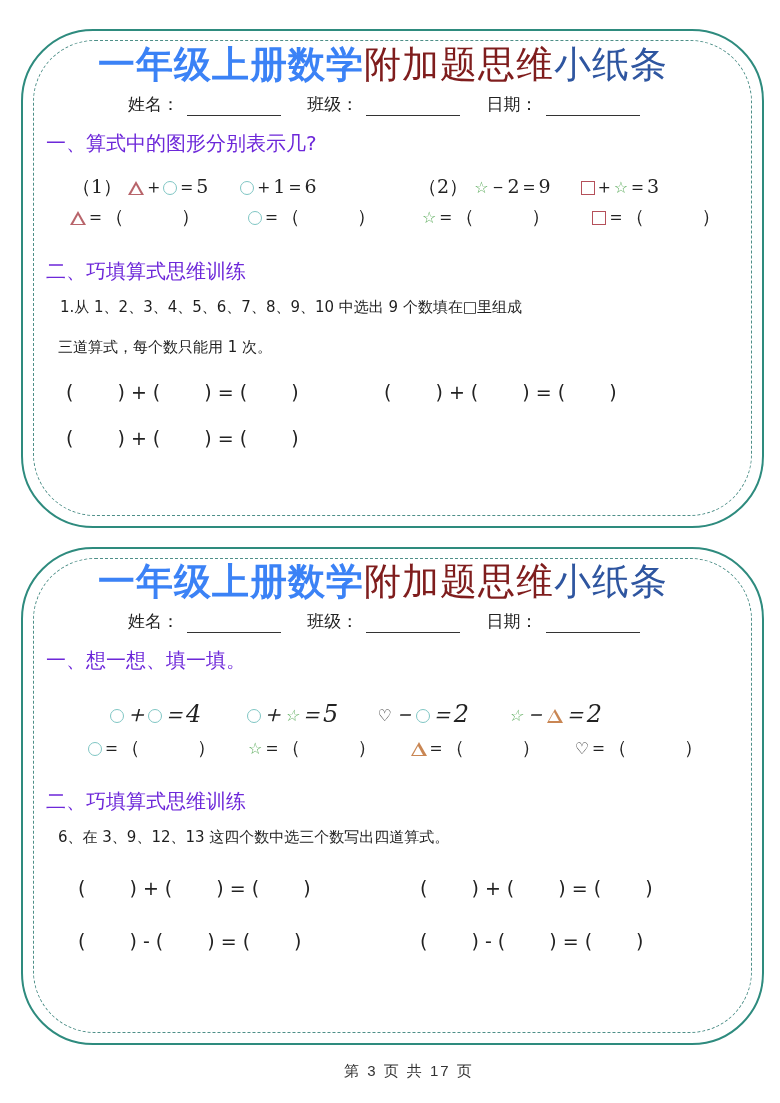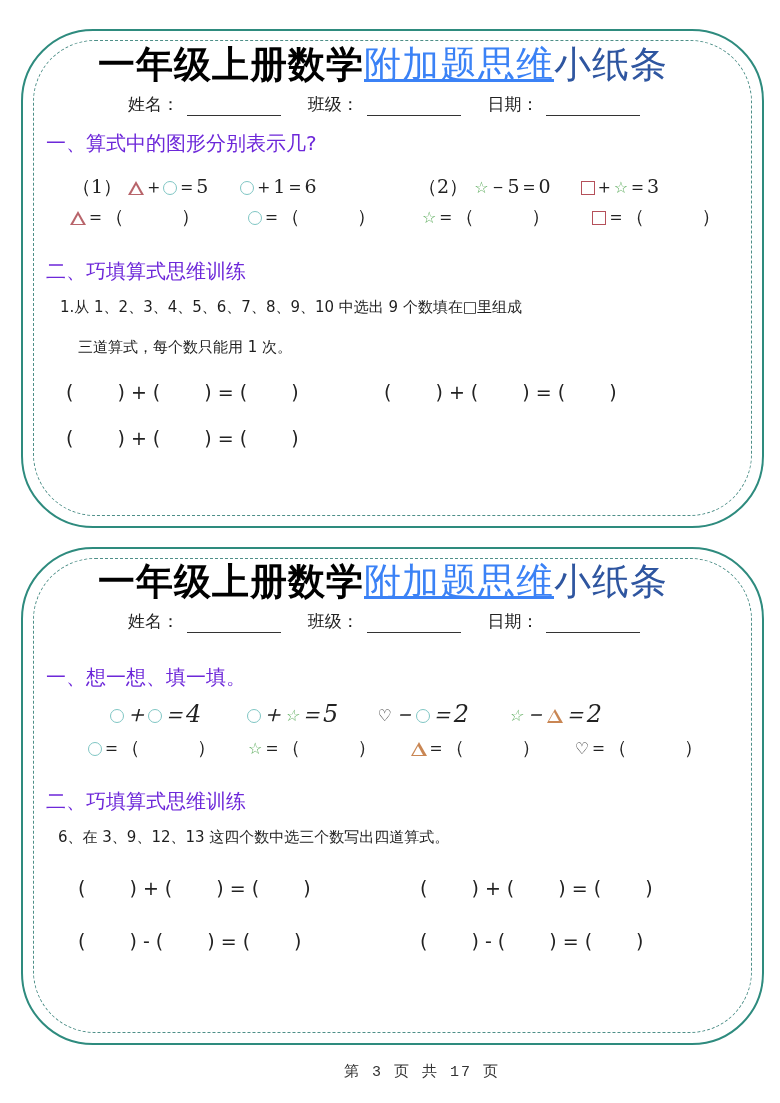--- a/index.html
+++ b/index.html
@@ -10,25 +10,25 @@
           border: 2.5px solid #2e8b7e; border-radius: 72px; box-sizing: border-box; }
   .card.c1 { top: 29px; height: 499px; }
   .card.c2 { top: 547px; height: 498px; }
   .card .inner { position: absolute; left: 10px; top: 9px; right: 10px; bottom: 10px;
                  border: 1.5px dashed #4e8f88; border-radius: 62px; }
 
   .abs { position: absolute; white-space: nowrap; }
 
   .title { font-size: 37px; font-weight: bold; letter-spacing: 1px;
            font-family: "DejaVu Sans", sans-serif; }
-  .title .t-black { color: #000000; }
-  .title .t-red { color: #3b82f6; font-weight: normal; text-decoration: underline; }
+  .title .t-black { color: #3b82f6; }
+  .title .t-red { color: #7f1d1d; font-weight: normal; }
   .title .t-blue { color: #2f56a0; font-weight: normal; }
 
-  .info { font-size: 17px; font-family: Liberation Sans, sans-serif; color: #222; }
+  .info { font-size: 17px; font-family: Liberation Serif, serif; color: #222; }
   .info .lbl { display: inline-block; }
   .info .blank { display: inline-block; width: 94px; border-bottom: 1.5px solid #333;
                  height: 18px; vertical-align: bottom; margin-left: 8px; }
 
   .sec { font-size: 20px; color: #6d28d9; font-family: "DejaVu Sans", sans-serif; }
 
   .eq { font-size: 19px; color: #222; font-family: "DejaVu Serif", serif; }
   .eq-lg { font-size: 24px; }
 
   .body-text { font-size: 15px; color: #1e1e1e; font-family: "DejaVu Sans", sans-serif; }
@@ -40,21 +40,21 @@
          border-bottom: 14px solid #b8646a; position: relative; }
   .tri::after { content: ""; position: absolute; left: -5.5px; top: 3.5px; width: 0; height: 0;
          border-left: 5.5px solid transparent; border-right: 5.5px solid transparent;
          border-bottom: 9.5px solid #fff; }
   .tri.orange { border-bottom-color: #c98653; }
   .circ { width: 14px; height: 14px; border: 1.8px solid #7fc6c4; border-radius: 50%; box-sizing: border-box; }
   .sq { width: 14px; height: 14px; border: 1.8px solid #b5505a; box-sizing: border-box; }
   .star { color: #5aab5a; font-size: 16px; line-height: 1; }
   .heart { color: #333; font-size: 16px; line-height: 1; }
 
-  .page-num { font-size: 15px; color: #333; font-family: Liberation Mono, monospace; letter-spacing: 2px; }
+  .page-num { font-size: 15px; color: #333; font-family: Liberation Sans, sans-serif; letter-spacing: 2px; }
 </style>
 </head>
 <body>
 
 <div class="card c1">
   <div class="inner"></div>
 </div>
 
 <div class="abs title" style="left:98px; top:40px;">
   <span class="t-black">一年级上册数学</span><span class="t-red">附加题思维</span><span class="t-blue">小纸条</span>
@@ -75,53 +75,53 @@
   <span class="sym circ"></span><span>＋1＝6</span>
 </div>
 <div class="abs eq" style="left:70px; top:204px;">
   <span class="sym tri"></span><span>＝（　　　）</span>
   <span style="display:inline-block;width:36px;"></span>
   <span class="sym circ"></span><span>＝（　　　）</span>
 </div>
 
 <div class="abs eq" style="left:418px; top:174px;">
   <span>（2）</span>
-  <span class="sym star">☆</span><span>－5＝0</span>
+  <span class="sym star">☆</span><span>－2＝9</span>
   <span style="display:inline-block;width:18px;"></span>
   <span class="sym sq"></span><span>＋</span><span class="sym star">☆</span><span>＝3</span>
 </div>
 <div class="abs eq" style="left:422px; top:204px;">
   <span class="sym star">☆</span><span>＝（　　　）</span>
   <span style="display:inline-block;width:30px;"></span>
   <span class="sym sq"></span><span>＝（　　　）</span>
 </div>
 
 <div class="abs sec" style="left:46px; top:258px;">二、巧填算式思维训练</div>
 <div class="abs body-text" style="left:60px; top:298px;">1.从 1、2、3、4、5、6、7、8、9、10 中选出 9 个数填在□里组成</div>
-<div class="abs body-text" style="left:58px; top:338px;margin-left:20px;">三道算式，每个数只能用 1 次。</div>
+<div class="abs body-text" style="left:58px; top:338px;">三道算式，每个数只能用 1 次。</div>
 
 <div class="abs fill" style="left:66px; top:380px;">(　　 ) + (　　 ) = (　　 )</div>
 <div class="abs fill" style="left:384px; top:380px;">(　　 ) + (　　 ) = (　　 )</div>
 <div class="abs fill" style="left:66px; top:426px;">(　　 ) + (　　 ) = (　　 )</div>
 
 <div class="card c2">
   <div class="inner"></div>
 </div>
 
 <div class="abs title" style="left:98px; top:557px;">
   <span class="t-black">一年级上册数学</span><span class="t-red">附加题思维</span><span class="t-blue">小纸条</span>
 </div>
 
 <div class="abs info" style="left:128px; top:610px;">
   <span class="lbl">姓名：</span><span class="blank"></span>
   <span class="lbl" style="margin-left:22px;">班级：</span><span class="blank"></span>
   <span class="lbl" style="margin-left:22px;">日期：</span><span class="blank"></span>
 </div>
 
-<div class="abs sec" style="left:46px; top:664px;">一、想一想、填一填。</div>
+<div class="abs sec" style="left:46px; top:647px;">一、想一想、填一填。</div>
 
 <div class="abs eq eq-lg" style="left:110px; top:698px;font-style:italic;">
   <span class="sym circ"></span><span>＋</span><span class="sym circ"></span><span>＝4</span>
   <span style="display:inline-block;width:30px;"></span>
   <span class="sym circ"></span><span>＋</span><span class="sym star">☆</span><span>＝5</span>
   <span style="display:inline-block;width:24px;"></span>
   <span class="sym heart">♡</span><span>－</span><span class="sym circ"></span><span>＝2</span>
   <span style="display:inline-block;width:24px;"></span>
   <span class="sym star">☆</span><span>－</span><span class="sym tri orange"></span><span>＝2</span>
 </div>

